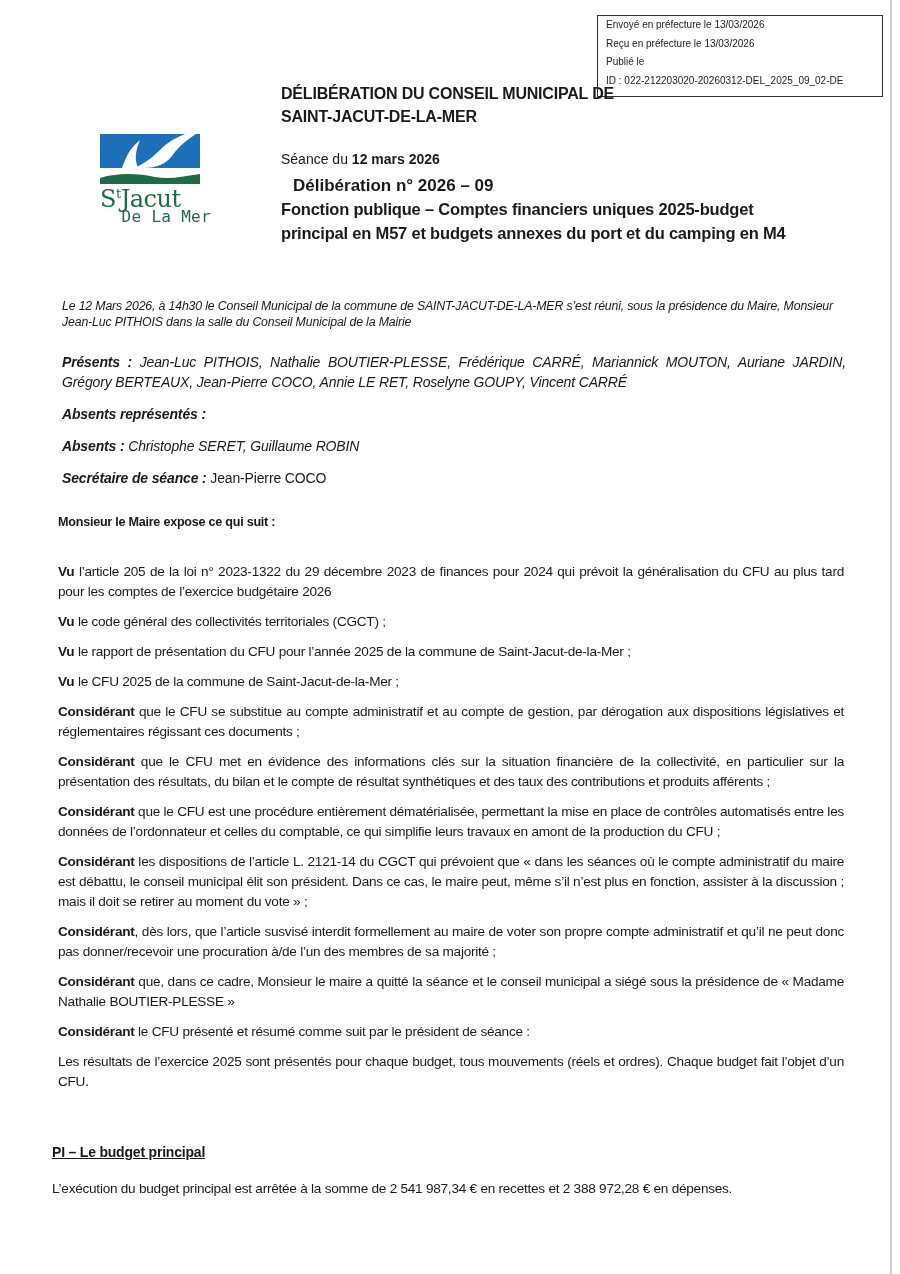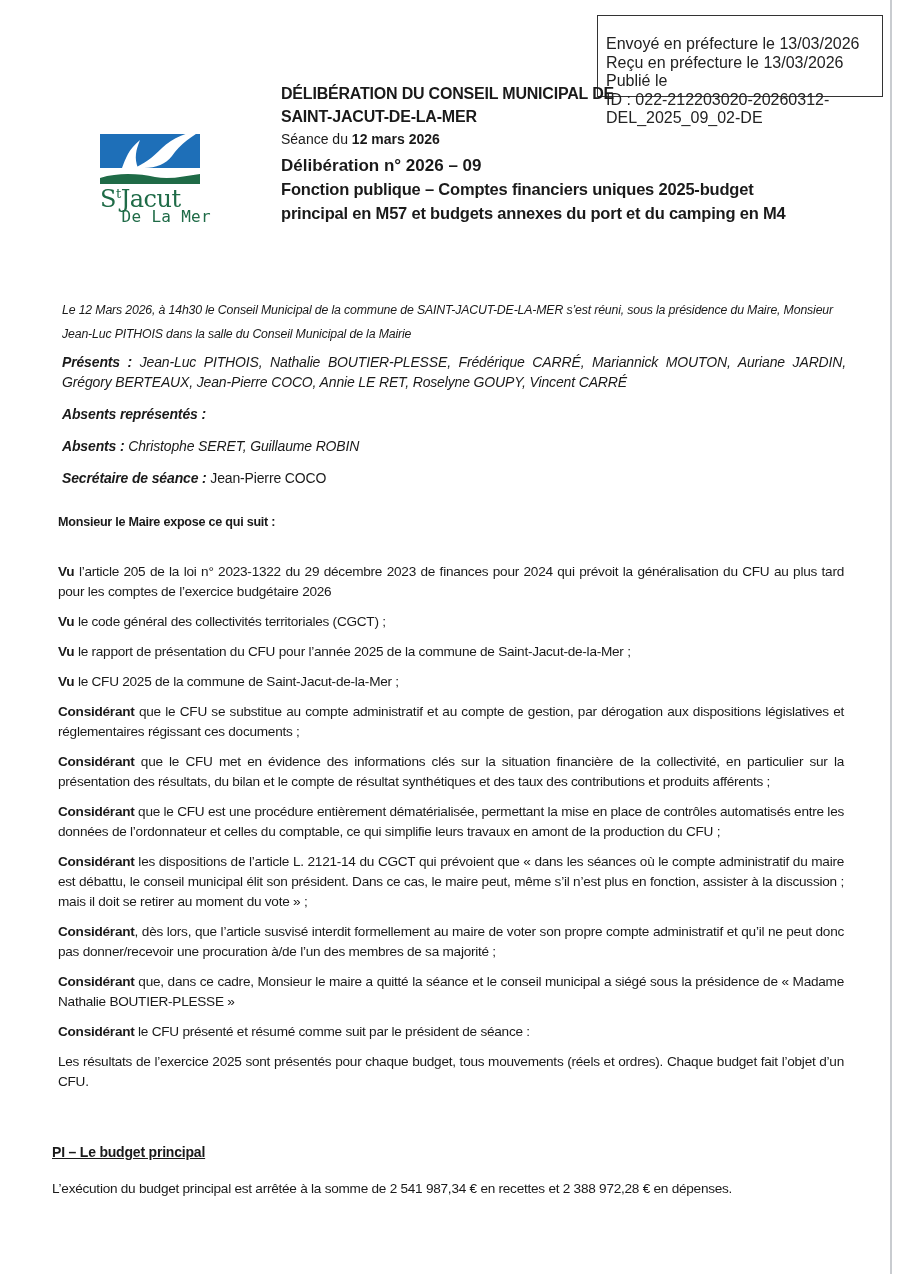--- a/index.html
+++ b/index.html
@@ -5,47 +5,47 @@
     html, body { margin: 0; padding: 0; }
     body {
       width: 900px; height: 1274px; background: #ffffff; position: relative; overflow: hidden;
       font-family: "Liberation Sans", sans-serif; color: #1a1a1a;
     }
     .page-edge {
       position: absolute; top: 0; right: 8px; width: 2px; height: 1274px; background: #c9ccd0;
     }
     .stamp {
       position: absolute; left: 597px; top: 15px; width: 286px; height: 82px;
-      border: 1.5px solid #333; box-sizing: border-box; padding: 19px 0 0 8px;
-      font-family: "Liberation Sans", sans-serif; font-size: 16px; color: #222; line-height: 18.5px;
+      border: 1.5px solid #333; box-sizing: border-box; padding: 0 0 0 8px;
+      font-family: "Liberation Sans", sans-serif; font-size: 10px; color: #222; line-height: 18.5px;
     }
     .logo { position: absolute; left: 100px; top: 128px; width: 108px; height: 100px; }
     .logo .name1 {
       position: absolute; left: 0; top: 54px; width: 110px;
       font-family: "DejaVu Serif", serif; font-size: 24px; color: #1f6b47; letter-spacing: -0.5px; line-height: 24px;
     }
     .logo .name1 sup { font-size: 13px; vertical-align: 9px; }
     .logo .name2 {
       position: absolute; left: 1px; top: 80px; width: 110px;
       font-family: "DejaVu Sans Mono", monospace; font-size: 16px; color: #1f6b47; line-height: 18px; letter-spacing: 0.3px; text-align: right;
     }
     .header {
       position: absolute; left: 281px; top: 82px; width: 540px;
       font-family: "Liberation Sans", sans-serif;
     }
     .h-org { font-weight: bold; font-size: 16px; line-height: 23px; letter-spacing: -0.2px; }
-    .h-seance { font-size: 14px; line-height: 23px; }
+    .h-seance { font-size: 14px; line-height: 23px; margin-top: 20px; }
     .h-seance b { font-weight: bold; }
     .h-convoc { font-size: 14px; font-style: italic; line-height: 24px; }
-    .h-delib { font-weight: bold; font-size: 17px; line-height: 23px; margin-top: 3px; }
+    .h-delib { font-weight: bold; font-size: 17px; line-height: 23px; margin-top: 3px; margin-left: 12px; }
     .h-subject { font-weight: bold; font-size: 16.5px; line-height: 24px; letter-spacing: -0.2px; }
 
     .intro {
       position: absolute; left: 62px; top: 298px; width: 784px;
-      font-style: italic; font-size: 12.3px; line-height: 24px; letter-spacing: -0.15px;
+      font-style: italic; font-size: 12.3px; line-height: 16px; letter-spacing: -0.15px;
     }
     .attend {
       position: absolute; left: 62px; top: 352px; width: 784px;
       font-size: 14px; line-height: 20px; letter-spacing: -0.15px;
     }
     .attend .row { font-style: italic; margin-bottom: 12px; text-align: justify; }
     .attend .row b { font-weight: bold; }
     .attend .row .plain { font-style: normal; }
 
     .body-text {

